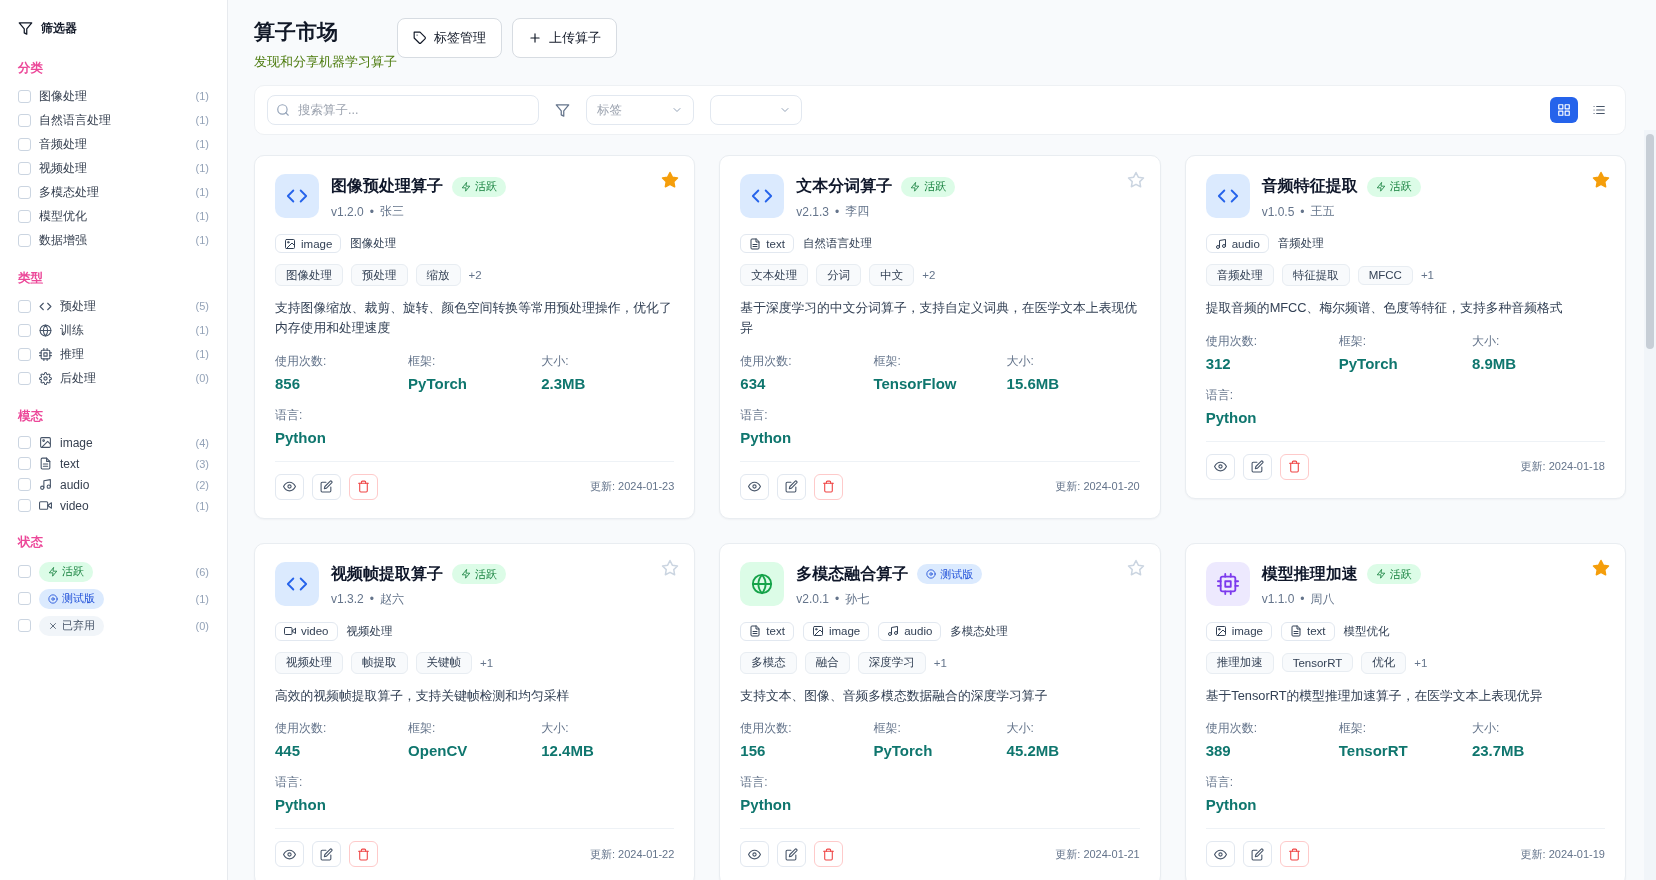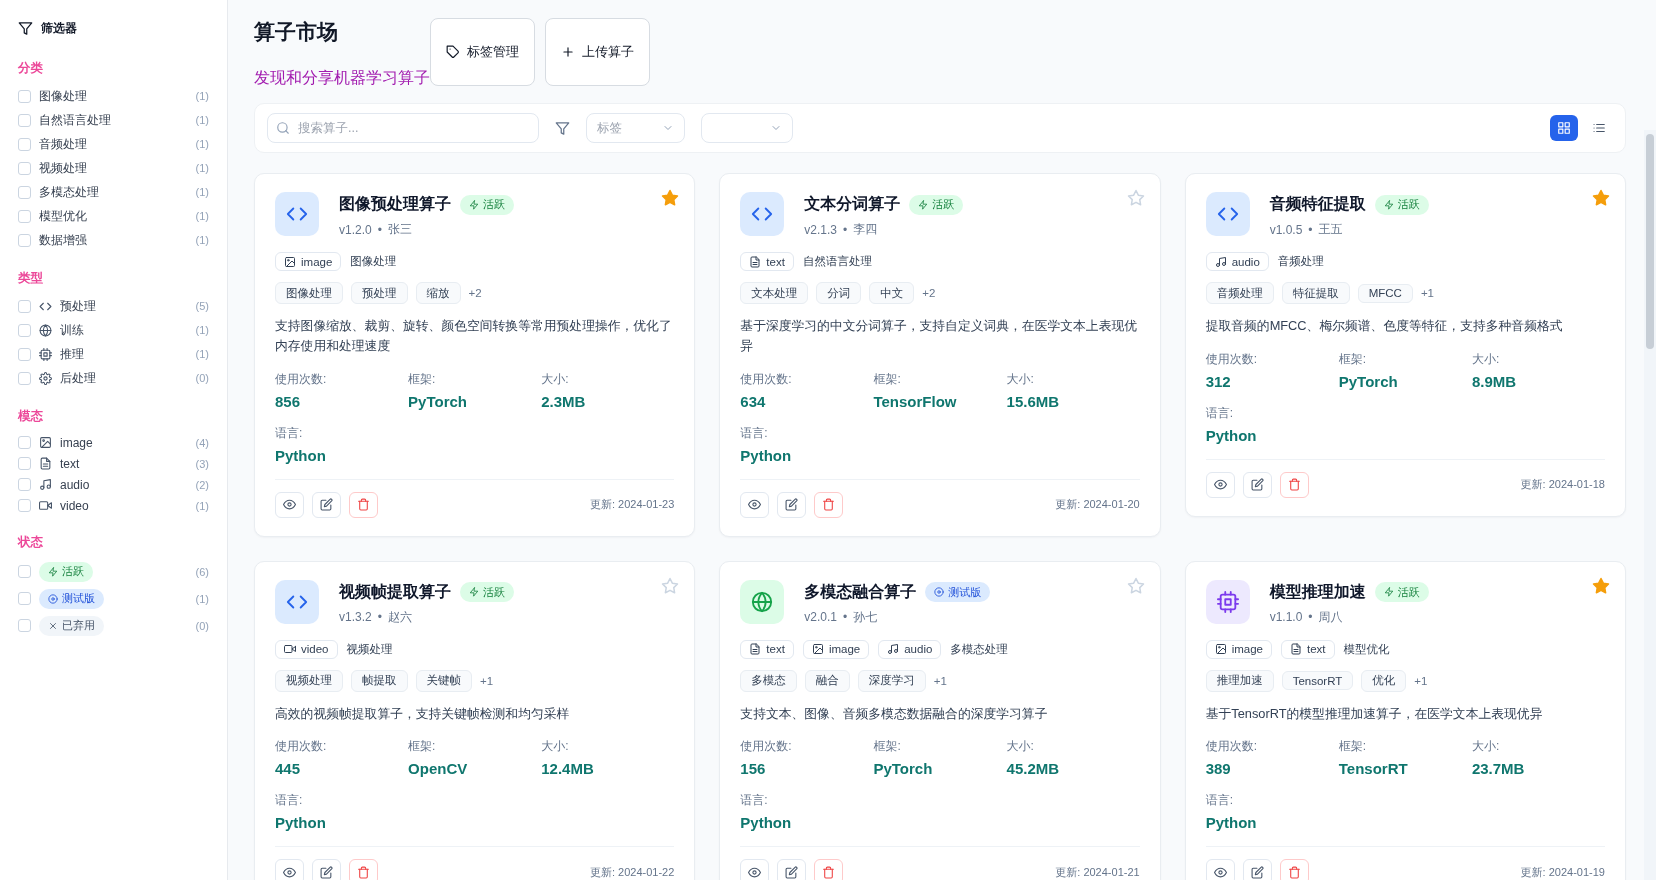--- a/index.html
+++ b/index.html
@@ -20,45 +20,45 @@
 .fcount{margin-left:auto;color:#94a3b8;font-size:11px}
 .mgray{color:#475569}
 .sbadge{display:inline-flex;align-items:center;gap:4px;font-size:11px;padding:2.5px 9px;border-radius:999px}
 .sbadge.active{background:#dcfce7;color:#15803d}
 .sbadge.beta{background:#dbeafe;color:#1d4ed8}
 .sbadge.deprecated{background:#f1f5f9;color:#475569}
 
 .main{flex:1;padding:18px 30px 0 26px;overflow:hidden}
 .phead{display:flex;align-items:flex-start;margin-bottom:14px}
 .ptitle{font-size:21px;font-weight:bold}
-.psub{font-size:16px;color:#a21caf;margin-top:22px}
+.psub{font-size:13px;color:#4d7c0f;margin-top:7px}
 .hacts{display:flex;gap:10px}
-.hbtn{display:inline-flex;align-items:center;gap:7px;background:#fff;border:1px solid #d7dce2;border-radius:8px;padding:24px 15px;font-size:13px;color:#111827;cursor:pointer;font-family:inherit}
+.hbtn{display:inline-flex;align-items:center;gap:7px;background:#fff;border:1px solid #d7dce2;border-radius:8px;padding:10px 15px;font-size:13px;color:#111827;cursor:pointer;font-family:inherit}
 .toolbar{background:#fff;border:1px solid #eef1f4;border-radius:10px;padding:9px 12px;display:flex;align-items:center;gap:16px}
 .searchbox{position:relative}
 .sicon{position:absolute;left:9px;top:8px;color:#94a3b8}
 .sinput{width:272px;height:30px;border:1px solid #e2e8f0;border-radius:8px;padding:0 10px 0 30px;font-size:12.5px;font-family:inherit;color:#111827;background:#fff;outline:none}
 .sinput::placeholder{color:#9ca3af}
 .funnel2{color:#64748b}
 .select{display:flex;align-items:center;justify-content:space-between;height:30px;border:1px solid #e2e8f0;border-radius:8px;padding:0 10px;background:#fff;cursor:pointer}
-.sel1{width:99px}
+.sel1{width:108px}
 .sel2{width:92px}
 .selph{font-size:12.5px;color:#9ca3af}
 .chev{color:#94a3b8}
 .spacer{flex:1}
 .vtoggle{display:flex;gap:7px;align-items:center}
 .vbtn{width:28px;height:26px;border:none;background:transparent;border-radius:6px;display:flex;align-items:center;justify-content:center;color:#475569;cursor:pointer;padding:0}
 .vbtn.active{background:#2563eb;color:#fff}
 
 .cards{display:grid;grid-template-columns:repeat(3,1fr);gap:24px;margin-top:20px;align-items:start}
 .card{background:#fff;border:1px solid #e9edf1;border-radius:10px;padding:18px 20px;position:relative;display:flex;flex-direction:column;box-shadow:0 1px 2px rgba(16,24,40,.04)}
 .star{position:absolute;top:15px;right:15px;background:none;border:none;cursor:pointer;padding:0;line-height:0}
 .star.on{color:#f59e0b}
 .star.off{color:#cbd5e1}
-.chead{display:flex;gap:20px;align-items:flex-start;margin-bottom:14px}
+.chead{display:flex;gap:12px;align-items:flex-start;margin-bottom:14px}
 .opicon{width:44px;height:44px;border-radius:10px;display:flex;align-items:center;justify-content:center;flex-shrink:0}
 .opicon svg{width:22px;height:22px}
 .bg-blue{background:#dbeafe;color:#2563eb}
 .bg-green{background:#dcfce7;color:#16a34a}
 .bg-purple{background:#ede9fe;color:#7c3aed}
 .ttlrow{display:flex;align-items:center;gap:9px;margin-top:2px}
 .ctitle{font-size:16px;font-weight:bold;color:#0f172a}
 .badge{display:inline-flex;align-items:center;gap:4px;font-size:11px;padding:2.5px 9px;border-radius:999px}
 .badge.active{background:#dcfce7;color:#15803d}
 .badge.beta{background:#dbeafe;color:#1d4ed8}

